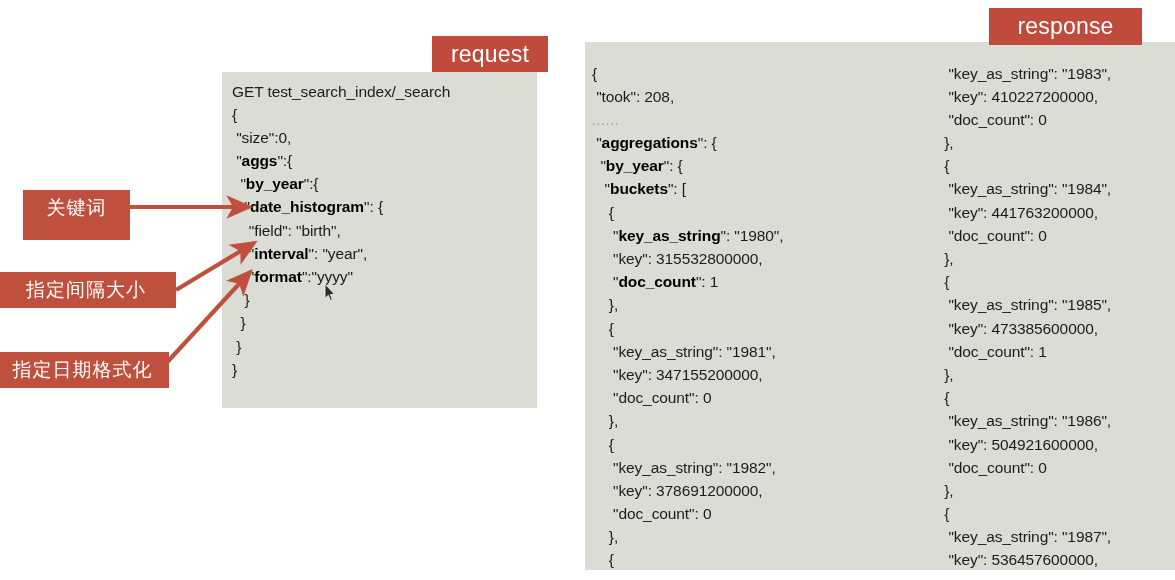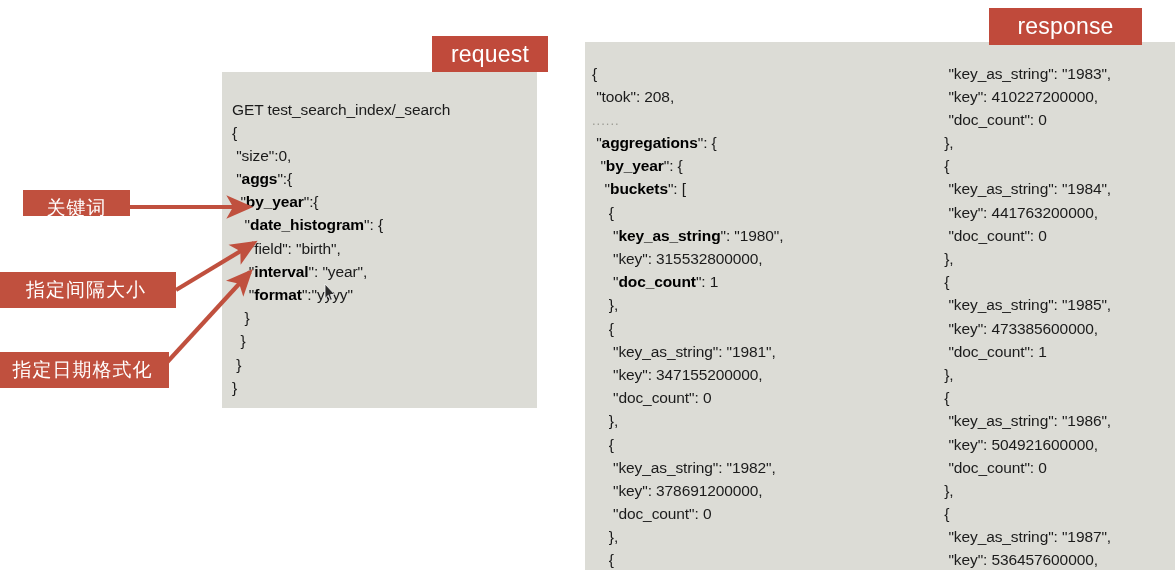--- a/index.html
+++ b/index.html
@@ -62,21 +62,21 @@
     position: absolute;
     font-family: "Liberation Sans", "DejaVu Sans", sans-serif;
     font-size: 15.5px;
     line-height: 23.2px;
     color: #1b1b1b;
     white-space: pre;
     letter-spacing: -0.1px;
   }
   #request-code {
     left: 232px;
-    top: 82px;
+    top: 64px;
   }
   #response-col-left {
     left: 592px;
     top: 46px;
   }
   #response-col-right {
     left: 940px;
     top: 46px;
   }
   .ln { display: block; height: 23.2px; }
@@ -88,21 +88,21 @@
     position: absolute;
     background: #c0503e;
     color: #ffffff;
     font-size: 19px;
     line-height: 34px;
     text-align: center;
     box-sizing: border-box;
     letter-spacing: 1px;
     font-family: "DejaVu Sans", "Liberation Sans", sans-serif;
   }
-  #anno-keyword  { left: 23px;  top: 190px; width: 107px; height: 26px; }
+  #anno-keyword  { left: 23px;  top: 190px; width: 107px; height: 50px; }
   #anno-interval { left: -4px;  top: 272px; width: 180px; height: 36px; }
   #anno-format   { left: -4px;  top: 352px; width: 173px; height: 36px; }
 
   
   #arrow-layer {
     position: absolute;
     left: 0; top: 0;
     width: 1175px; height: 580px;
     pointer-events: none;
   }

